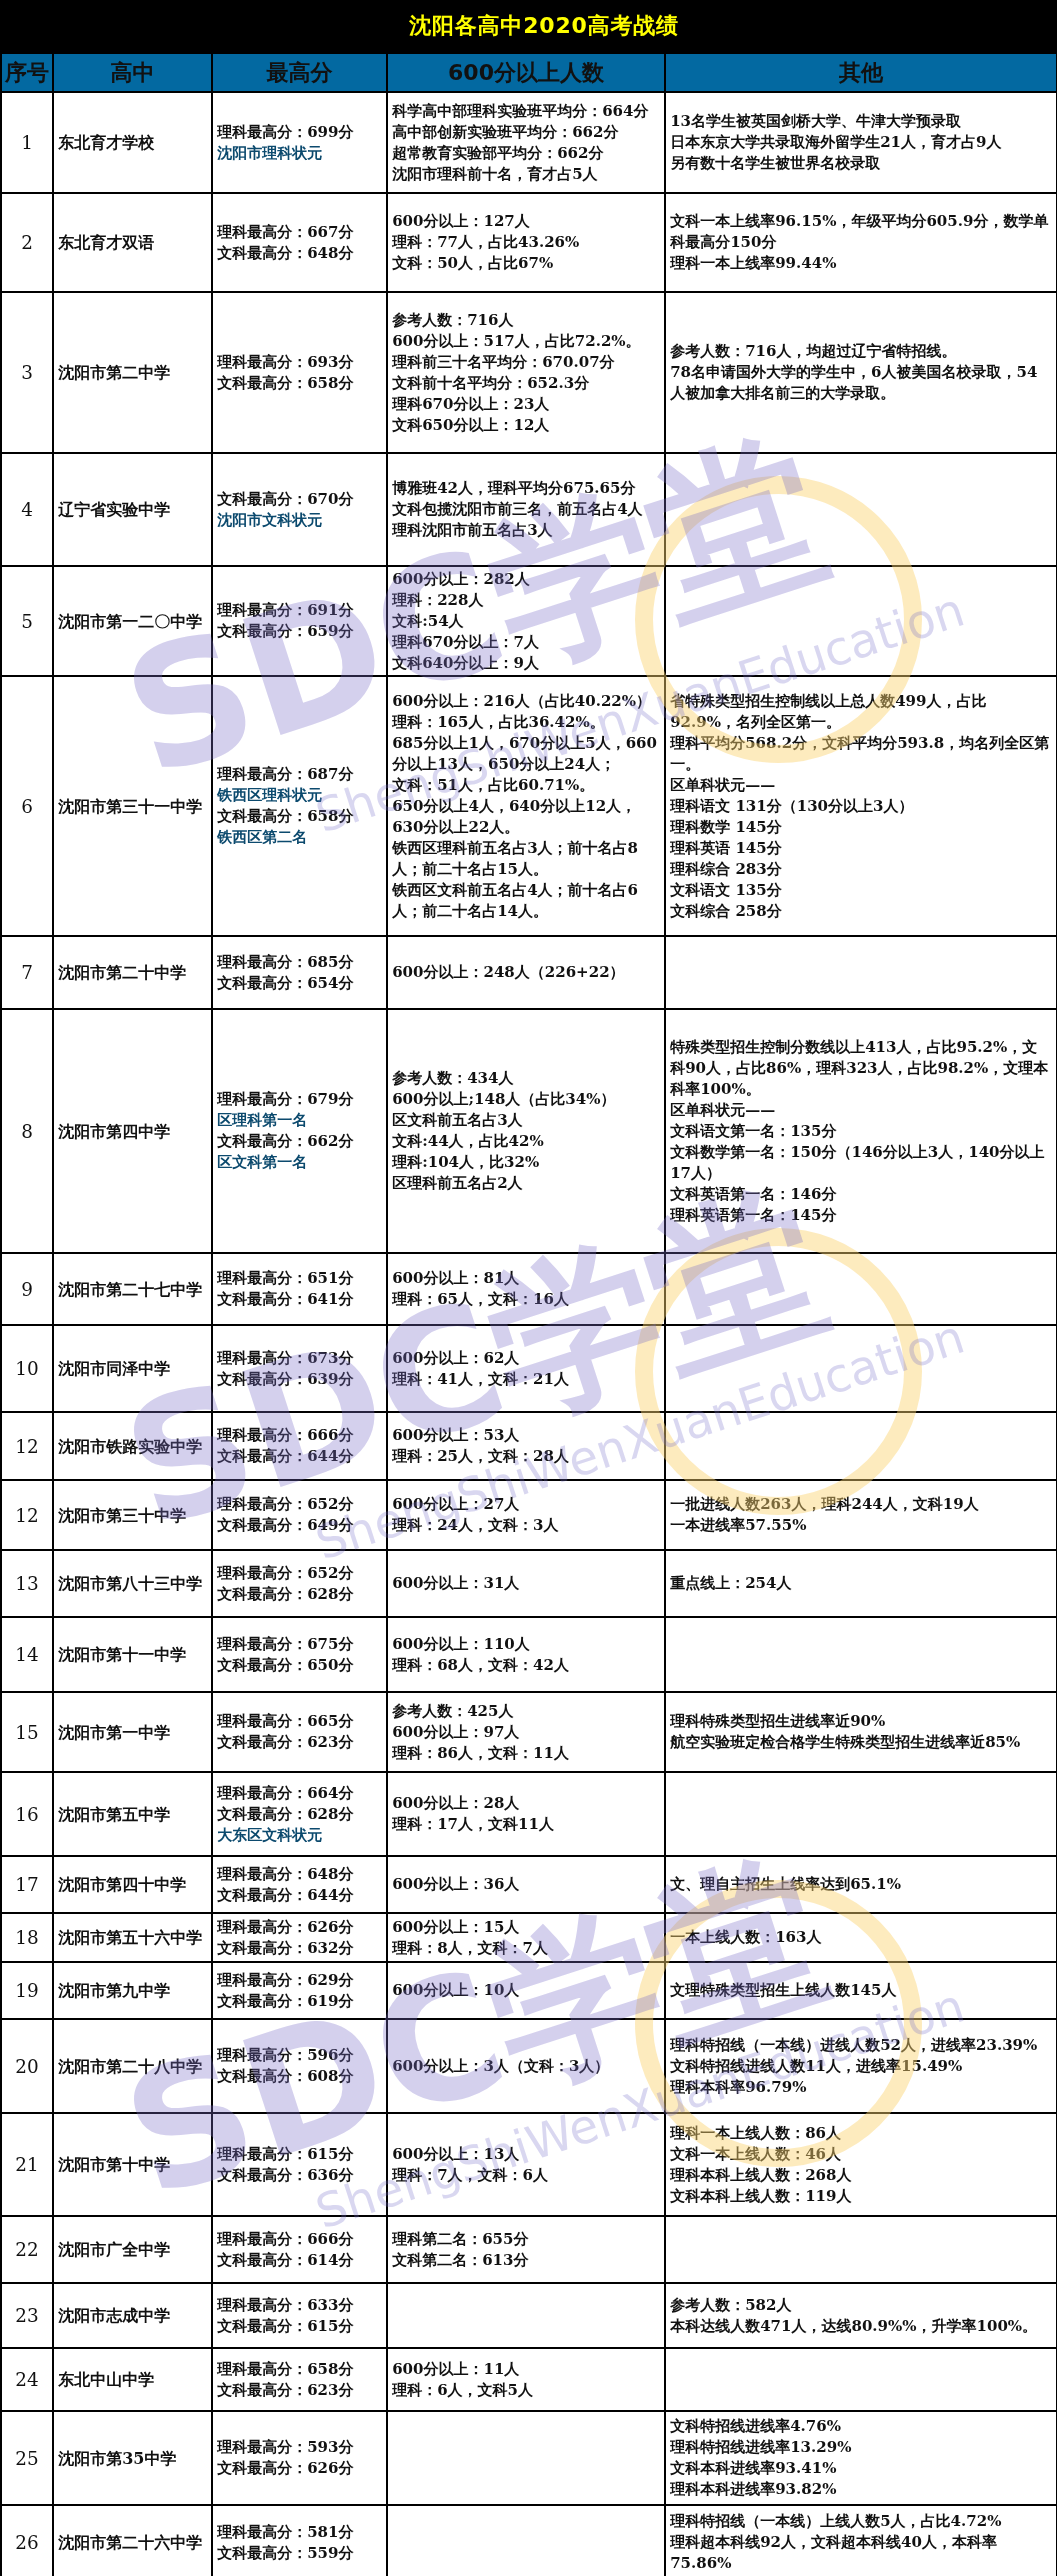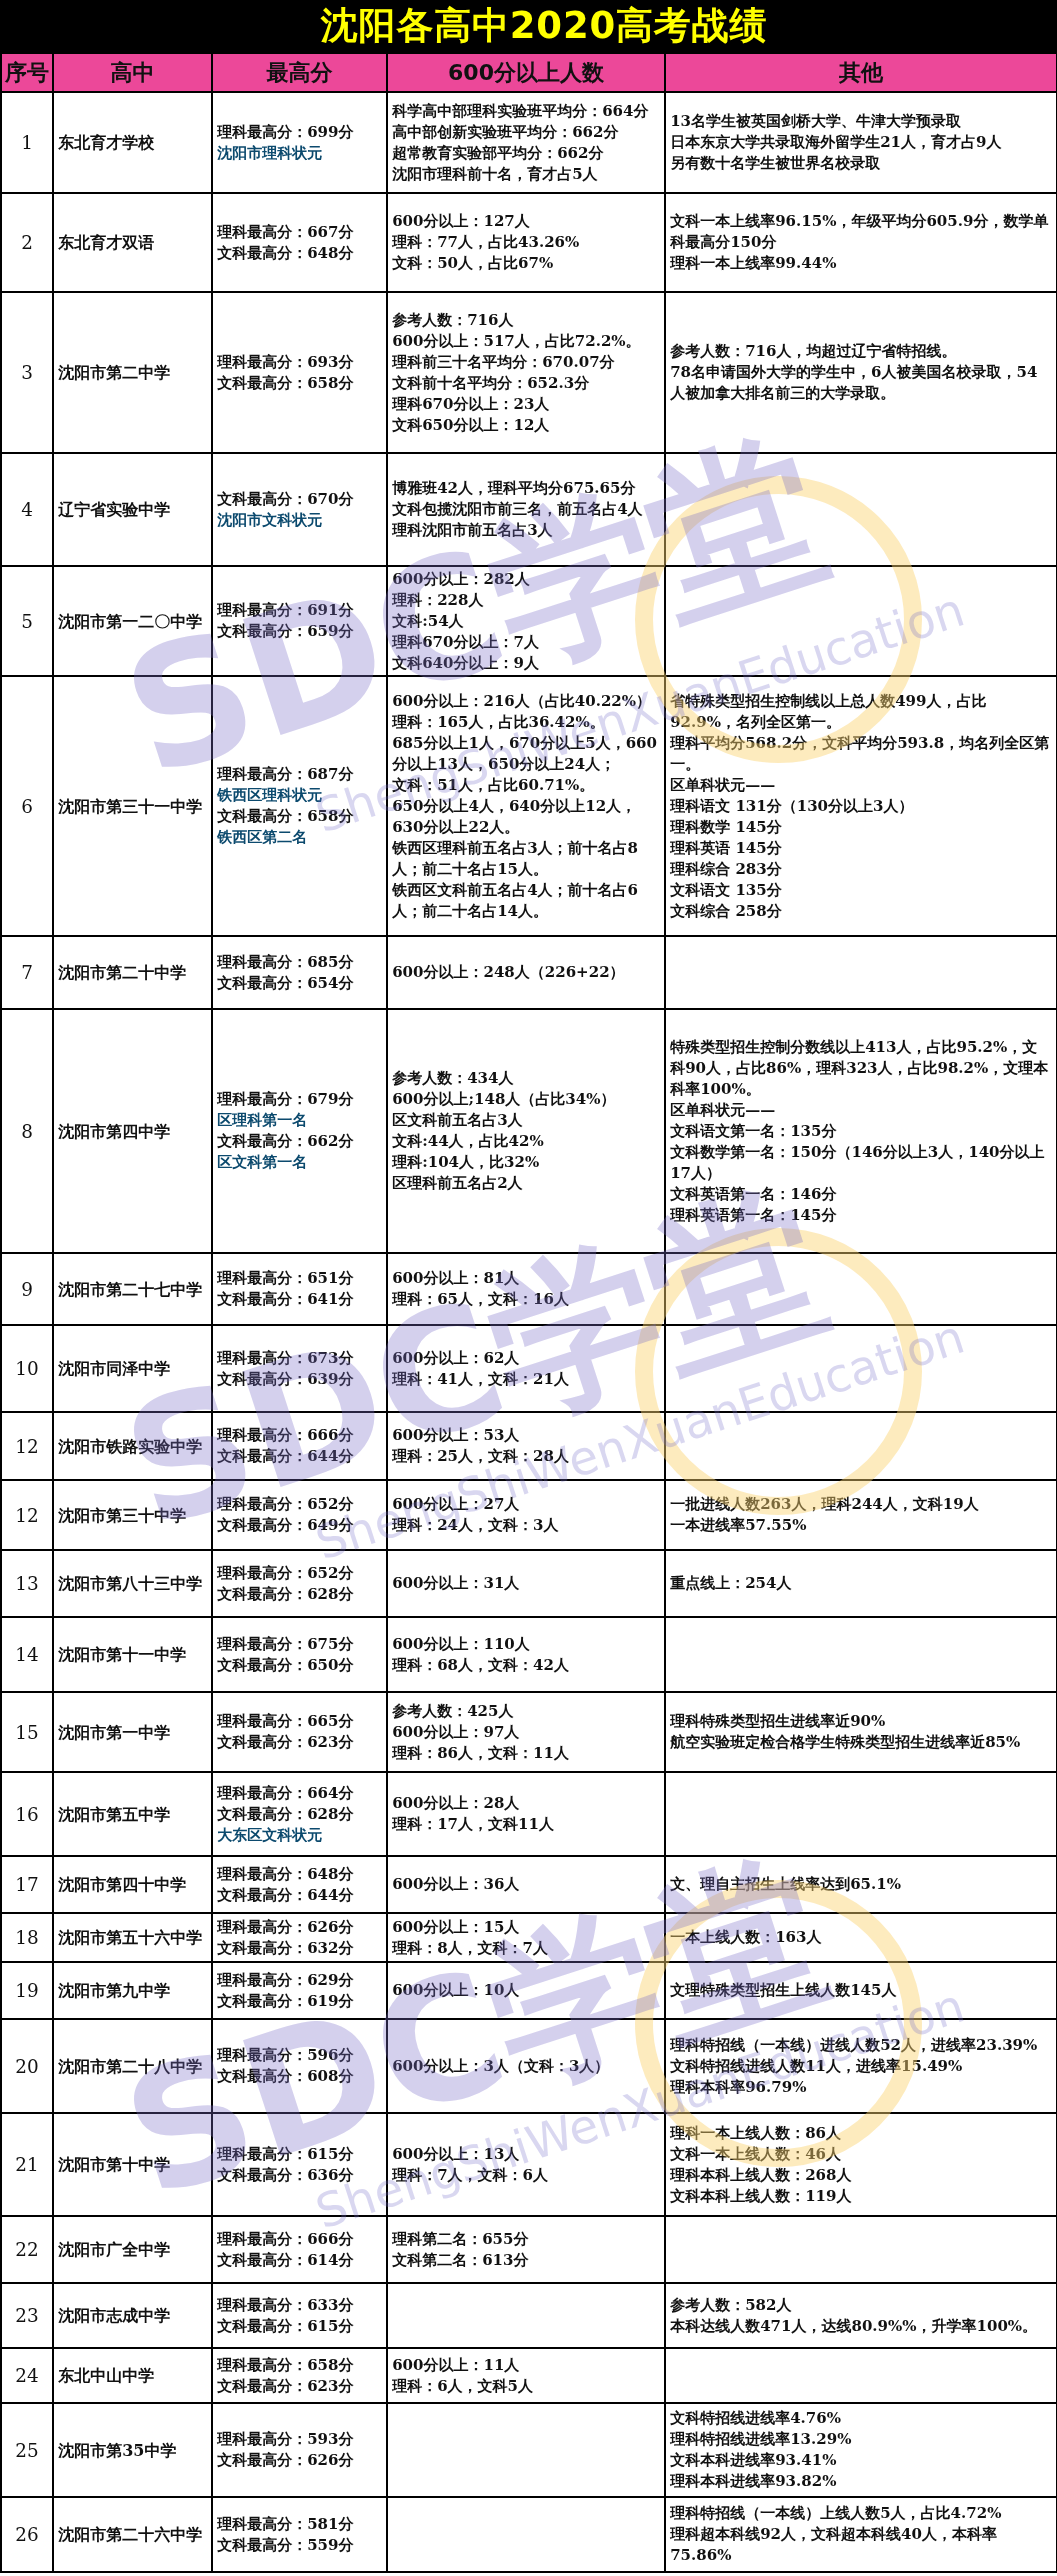--- a/index.html
+++ b/index.html
@@ -1,25 +1,25 @@
 <!DOCTYPE html>
 <html style="font-size:13.4px"><head>
 <meta charset="utf-8">
 <style>
   html, body { margin:0; padding:0; background:#ffffff; }
   body { width:1058px; height:2576px; position:relative; overflow:hidden;
          font-family:"DejaVu Serif", "Liberation Serif", serif; color:#111; }
   .title-band { position:absolute; left:0; top:0; width:1058px; height:52px; background:#000;
                 display:flex; align-items:center; justify-content:center; }
-  .title-band span { color:#ffff00; font-size:37px; font-weight:bold; letter-spacing:0.8px;
+  .title-band span { color:#ffff00; font-size:22px; font-weight:bold; letter-spacing:0.8px;
                      font-family:"DejaVu Sans", "Liberation Sans", sans-serif;margin-left:30px; }
   table { position:absolute; left:0; top:52px; width:1056px; border-collapse:collapse; table-layout:fixed; }
   col.c1 { width:52px; } col.c2 { width:159px; } col.c3 { width:175px; } col.c4 { width:278px; } col.c5 { width:392px; }
   th, td { border:2.5px solid #000; vertical-align:middle; }
-  th { background:#ec4899; height:37px; font-size:22px; font-weight:bold;
+  th { background:#0369a1; height:37px; font-size:22px; font-weight:bold;
        font-family:"DejaVu Sans", "Liberation Sans", sans-serif; text-align:center; padding:0; }
   td { font-size:15px; font-weight:bold; line-height:21px; padding:1.7px 4.2px; background:transparent; }
   td.idx { text-align:center; font-weight:normal; font-size:18.4px; padding:0; }
   td.name { font-size:16px; }
   .line { display:block; white-space:normal; }
   .red { color:#0c4a6e; }
   .wm { position:absolute; pointer-events:none; font-family:"DejaVu Sans", "Liberation Sans", sans-serif; }
   .wm-text { color:rgba(120,110,200,0.28); font-size:47px; transform:rotate(-18deg); font-weight:normal; }
   .wm-big { color:rgba(120,110,200,0.32); font-size:167px; font-weight:bold; transform:rotate(-18deg); }
   .wm-ring { border:18.4px solid rgba(250,210,110,0.45); border-radius:50%; }
@@ -412,21 +412,21 @@
         <td>
           <span class="line">理科最高分：633分</span>
           <span class="line">文科最高分：615分</span>
         </td>
         <td></td>
         <td>
           <span class="line">参考人数：582人</span>
           <span class="line">本科达线人数471人，达线80.9%%，升学率100%。</span>
         </td>
       </tr>
-      <tr style="height: 55px;">
+      <tr style="height: 63px;">
         <td class="idx">24</td>
         <td class="name">东北中山中学</td>
         <td>
           <span class="line">理科最高分：658分</span>
           <span class="line">文科最高分：623分</span>
         </td>
         <td>
           <span class="line">600分以上：11人</span>
           <span class="line">理科：6人，文科5人</span>
         </td>

